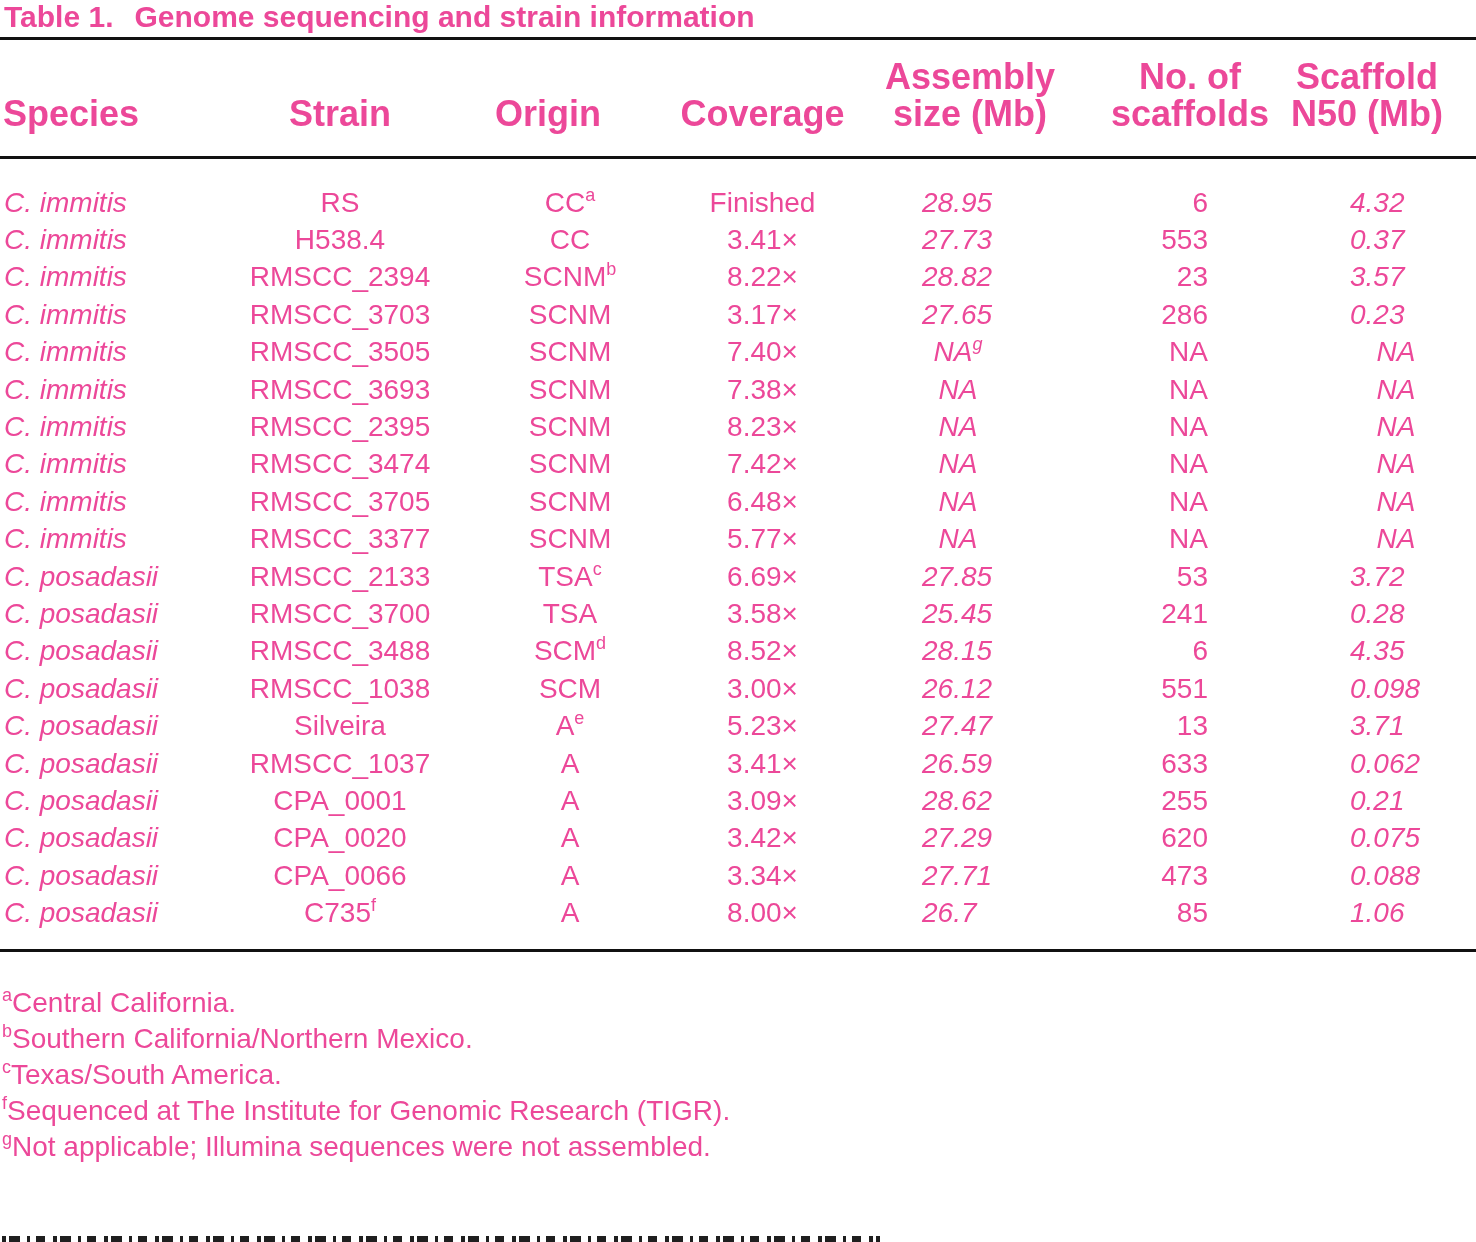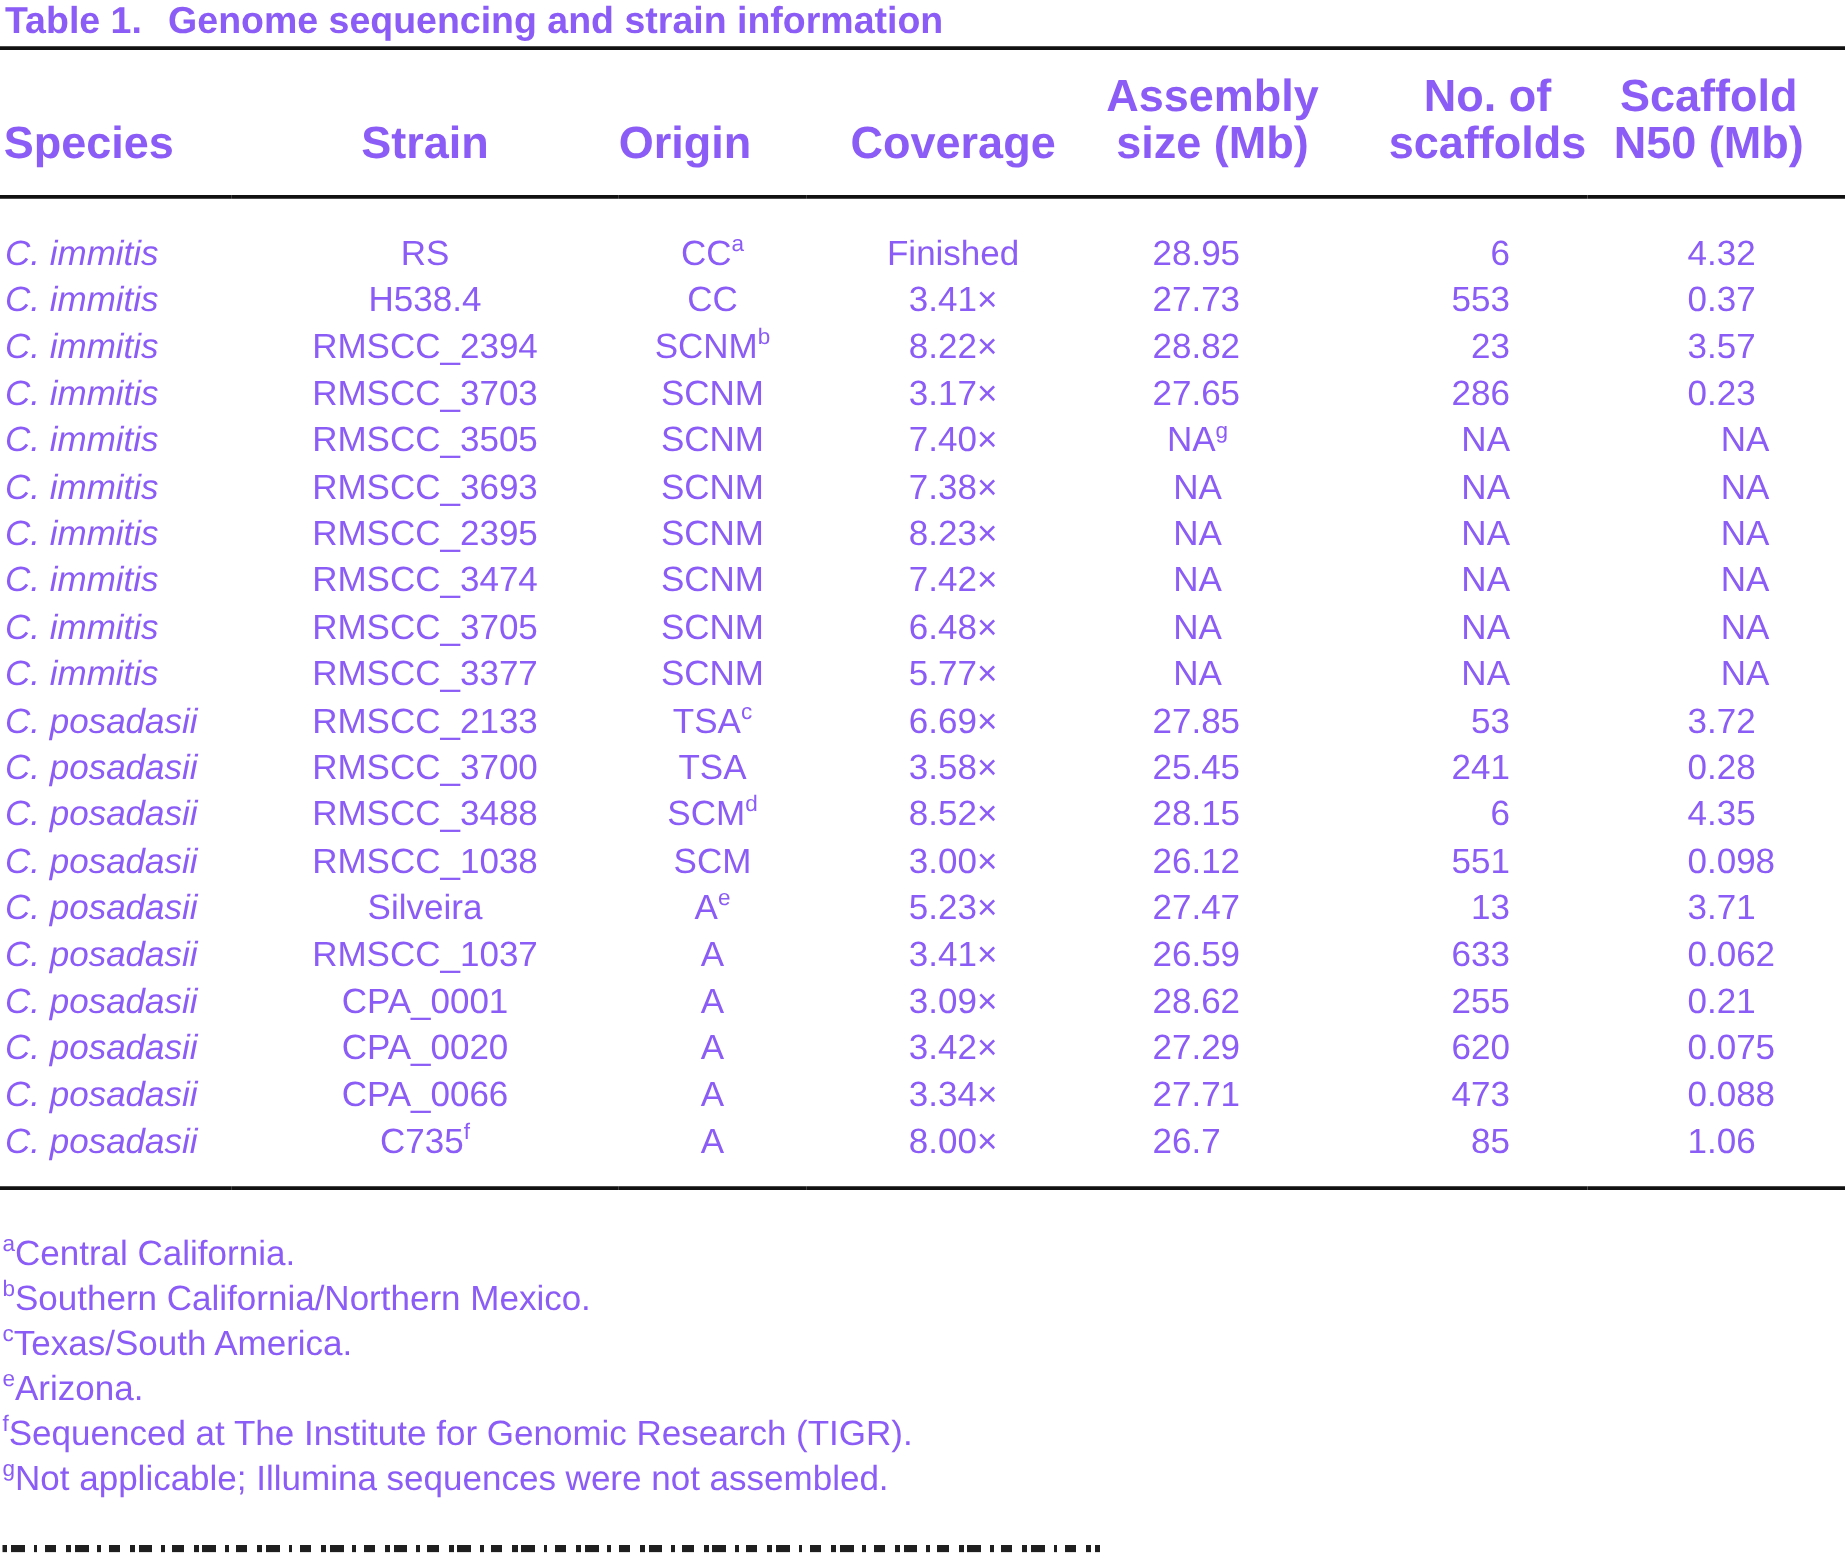--- a/index.html
+++ b/index.html
@@ -2,21 +2,21 @@
 <html><head>
 <meta charset="utf-8">
 <style>
   * { margin: 0; padding: 0; box-sizing: content-box; }
   html, body { background: #ffffff; }
   .page {
     position: relative;
     width: 1476px;
     height: 1242px;
     background: #ffffff;
-    color: #8b5cf6;
+    color: #ec4899;
     font-family: "Liberation Sans", "DejaVu Sans", sans-serif;
     overflow: hidden;
   }
   
   .title-row {
     display: flex;
     align-items: baseline;
     gap: 21px;
     padding: 1px 0 5px 4px;
     font-size: 30px;
@@ -73,21 +73,21 @@
   tbody tr:last-child  td { padding-bottom: 17px; }
 
   td.col-species  { text-align: left; padding-left: 4px; font-style: italic; }
   td.col-strain   { text-align: center; }
   td.col-origin   { text-align: center; }
   td.col-coverage { text-align: center; }
   td.col-assembly { text-align: left; padding-left: 42px; }
   td.col-scaffolds{ text-align: right; padding-right: 62px; }
   td.col-n50      { text-align: left; padding-left: 80px; }
 
-  .numbox { display: inline-block; }
+  .numbox { display: inline-block; font-style: italic; }
   td.col-assembly .numbox { width: 72px; }
   td.col-n50 .numbox { width: 92px; }
   .numbox.num { text-align: left; }
   .numbox.na  { text-align: center; }
 
   sup {
     font-size: 18px;
     line-height: 0;
     vertical-align: baseline;
     position: relative;
@@ -333,20 +333,19 @@
           <td class="col-scaffolds">85</td>
           <td class="col-n50"><span class="numbox num">1.06</span></td>
         </tr>
       </tbody>
   </table>
 
   <div class="footnotes">
       <div class="footnote"><sup>a</sup>Central California.</div>
       <div class="footnote"><sup>b</sup>Southern California/Northern Mexico.</div>
       <div class="footnote"><sup>c</sup>Texas/South America.</div>
-      <div class="footnote"><sup>e</sup>Arizona.</div>
       <div class="footnote"><sup>f</sup>Sequenced at The Institute for Genomic Research (TIGR).</div>
       <div class="footnote"><sup>g</sup>Not applicable; Illumina sequences were not assembled.</div>
     </div>
 
   <div class="clipped-line"></div>
 
 </div>
 
 </body></html>

